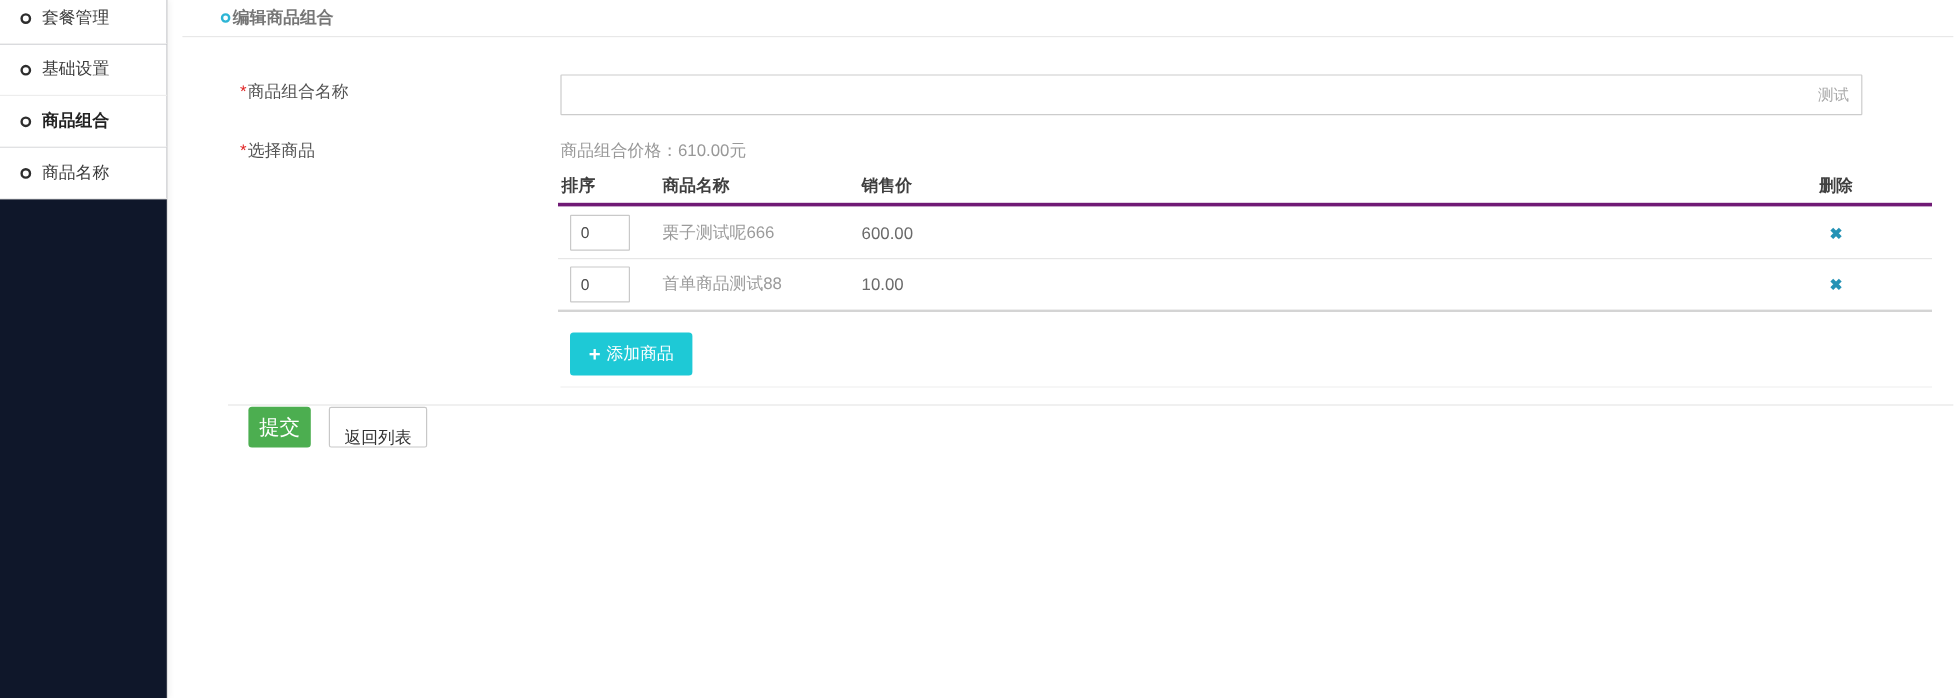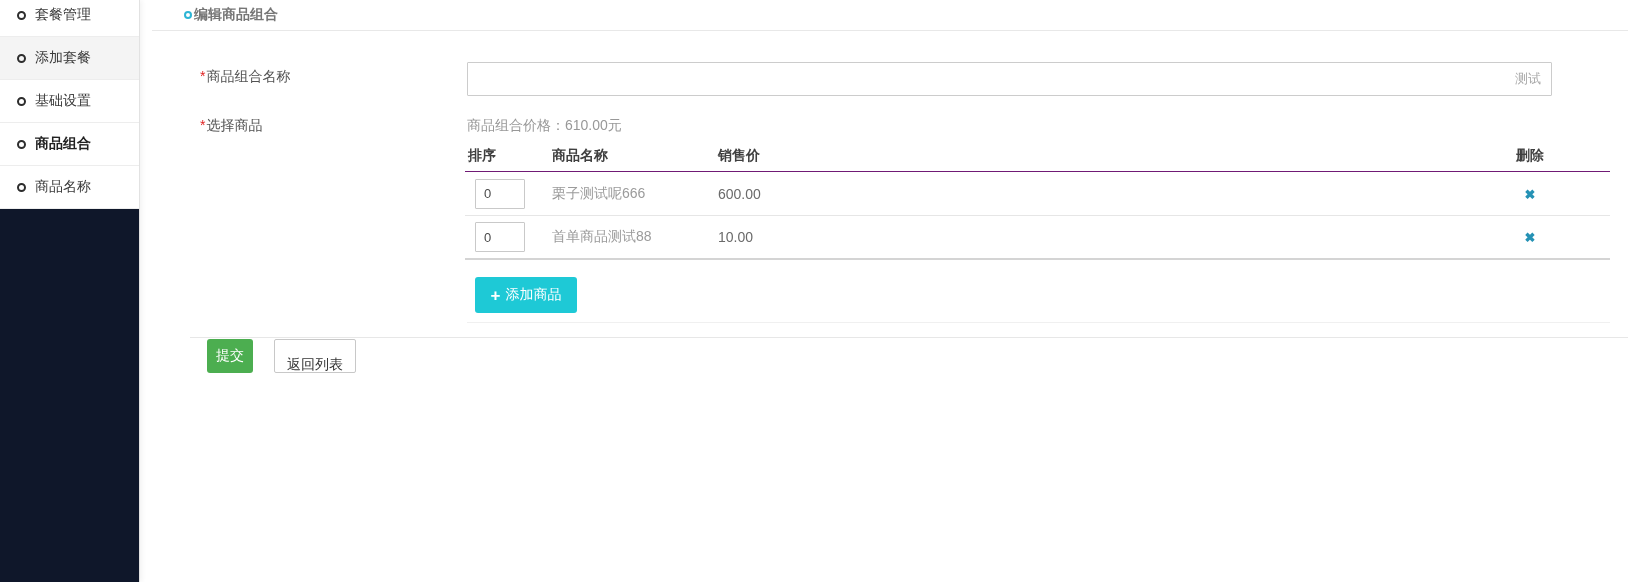--- a/index.html
+++ b/index.html
@@ -37,21 +37,21 @@
     color:#a8a8a8; outline:none; background:#fff;
     font-family:"Liberation Sans", sans-serif;text-align:right; }
   #combo-price { position:absolute; left:467px; top:117px; font-size:14px;
     color:#989898; }
 
   
   #goods-table { position:absolute; left:465px; top:141px; width:1145px;
     font-size:14px; }
   .t-row { display:flex; align-items:center; }
   .t-head { height:31px; font-weight:bold; color:#3f3f3f;
-    border-bottom:1px solid #701a75; }
+    border-bottom:3px solid #701a75; }
   .t-body-row { height:44px; border-bottom:1px solid #e6e6e6; }
   .t-body-row:last-child { border-bottom:2px solid #d4d4d4; }
   .col1 { width:87px; }
   .t-head .col1 { padding-left:3px; }
   .col2 { width:166px; }
   .col3 { flex:1; }
   .col4 { width:160px; text-align:center; }
   .sort-input { margin-left:10px; width:50px; height:30px; border:1px solid #c9c9c9;
     border-radius:1px; padding:0 8px; font-size:13px; color:#4a4a4a; outline:none;
     font-family:"Liberation Sans", sans-serif; }
@@ -65,40 +65,36 @@
     background:#1ec9d6; border:none; border-radius:3px; color:#fff; font-size:14px;
     cursor:pointer; display:flex; align-items:center; justify-content:center;
     gap:5px; font-family:"Liberation Sans", sans-serif; }
   #add-btn .plus { font-size:17px; font-weight:bold; line-height:1; }
   #section-divider { position:absolute; left:467px; top:322px; width:1143px;
     height:0; border-top:1px solid #f0f0f0; }
   #footer-divider { position:absolute; left:190px; top:337px; width:1438px;
     height:0; border-top:1px solid #e7e7e7; }
   #submit-btn { position:absolute; left:207px; top:339px; height:34px;
     padding:0 9px; background:#4cae50; border:none; border-radius:3px; color:#fff;
-    font-size:14px; cursor:pointer; font-family:"Liberation Sans", sans-serif; }
+    font-size:17px; cursor:pointer; font-family:"Liberation Sans", sans-serif; }
   #back-btn { position:absolute; left:274px; top:339px; height:34px;
     padding:16px 12px; background:#fff; border:1px solid #c8c8c8; border-radius:2px;
     color:#333; font-size:14px; cursor:pointer;
     font-family:"Liberation Sans", sans-serif; }
 </style>
 </head>
 <body>
 
 <div id="stage">
 
   <nav id="sidebar">
     <div class="list">
         <div class="side-item">
       <span class="ring"></span>
       <span class="side-label">套餐管理</span>
-    </div>
-        <div class="side-item active">
-      <span class="ring"></span>
-      <span class="side-label">添加套餐</span>
     </div>
         <div class="side-item">
       <span class="ring"></span>
       <span class="side-label">基础设置</span>
     </div>
         <div class="side-item bold">
       <span class="ring"></span>
       <span class="side-label">商品组合</span>
     </div>
         <div class="side-item">

